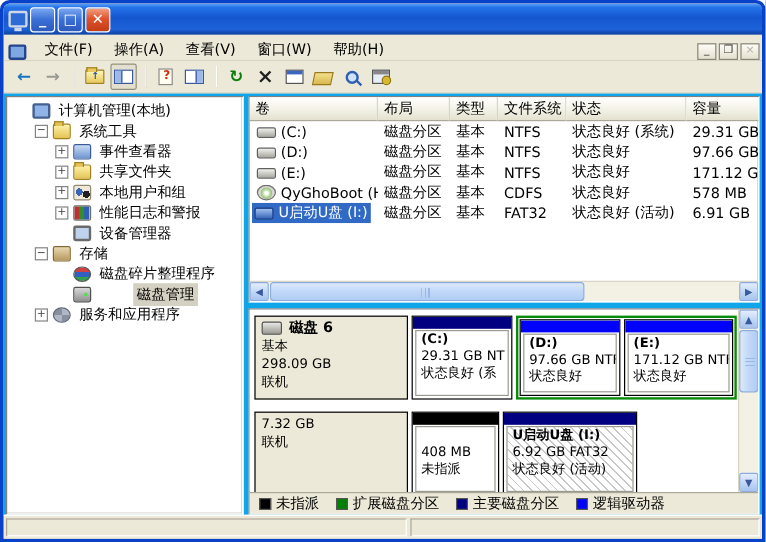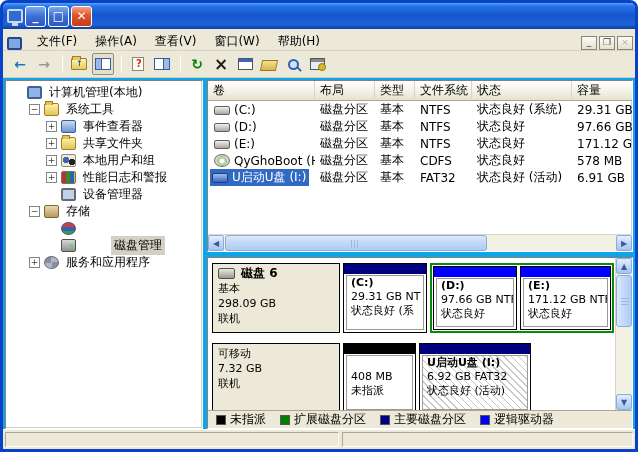--- a/index.html
+++ b/index.html
@@ -244,20 +244,21 @@
           <span class="tlabel">设备管理器</span>
         </div>
         <div class="titem" style="padding-left: 21px;">
           <span class="texp">−</span>
           <span class="ticon ti-storage"></span>
           <span class="tlabel">存储</span>
         </div>
         <div class="titem" style="padding-left: 38px;">
           <span class="texp none"></span>
           <span class="ticon ti-defrag"></span>
+          <span class="tlabel">磁盘碎片整理程序</span>
         </div>
         <div class="titem" style="padding-left: 38px;">
           <span class="texp none"></span>
           <span class="ticon ti-disk"></span>
           <span class="tlabel sel">磁盘管理</span>
         </div>
         <div class="titem" style="padding-left: 21px;">
           <span class="texp">+</span>
           <span class="ticon ti-services"></span>
           <span class="tlabel">服务和应用程序</span>
@@ -386,21 +387,20 @@
                     <div class="plabel">
                       <div class="pname">(E:)</div>
                       <div>171.12 GB NTF</div>
                       <div>状态良好</div>
                     </div>
                   </div>
                 </div>
               </div>
               <div class="disk-row">
                 <div class="disk-header">
-                  <div>可移动</div>
                   <div>7.32 GB</div>
                   <div>联机</div>
                 </div>
                 <div class="pcell" style="width: 73px; flex: 0 0 73px;">
                   <div class="pstripe" style="background: rgb(0, 0, 0);"></div>
                   <div class="plabel">
                     <div class="pname">&nbsp;</div>
                     <div>408 MB</div>
                     <div>未指派</div>
                   </div>

